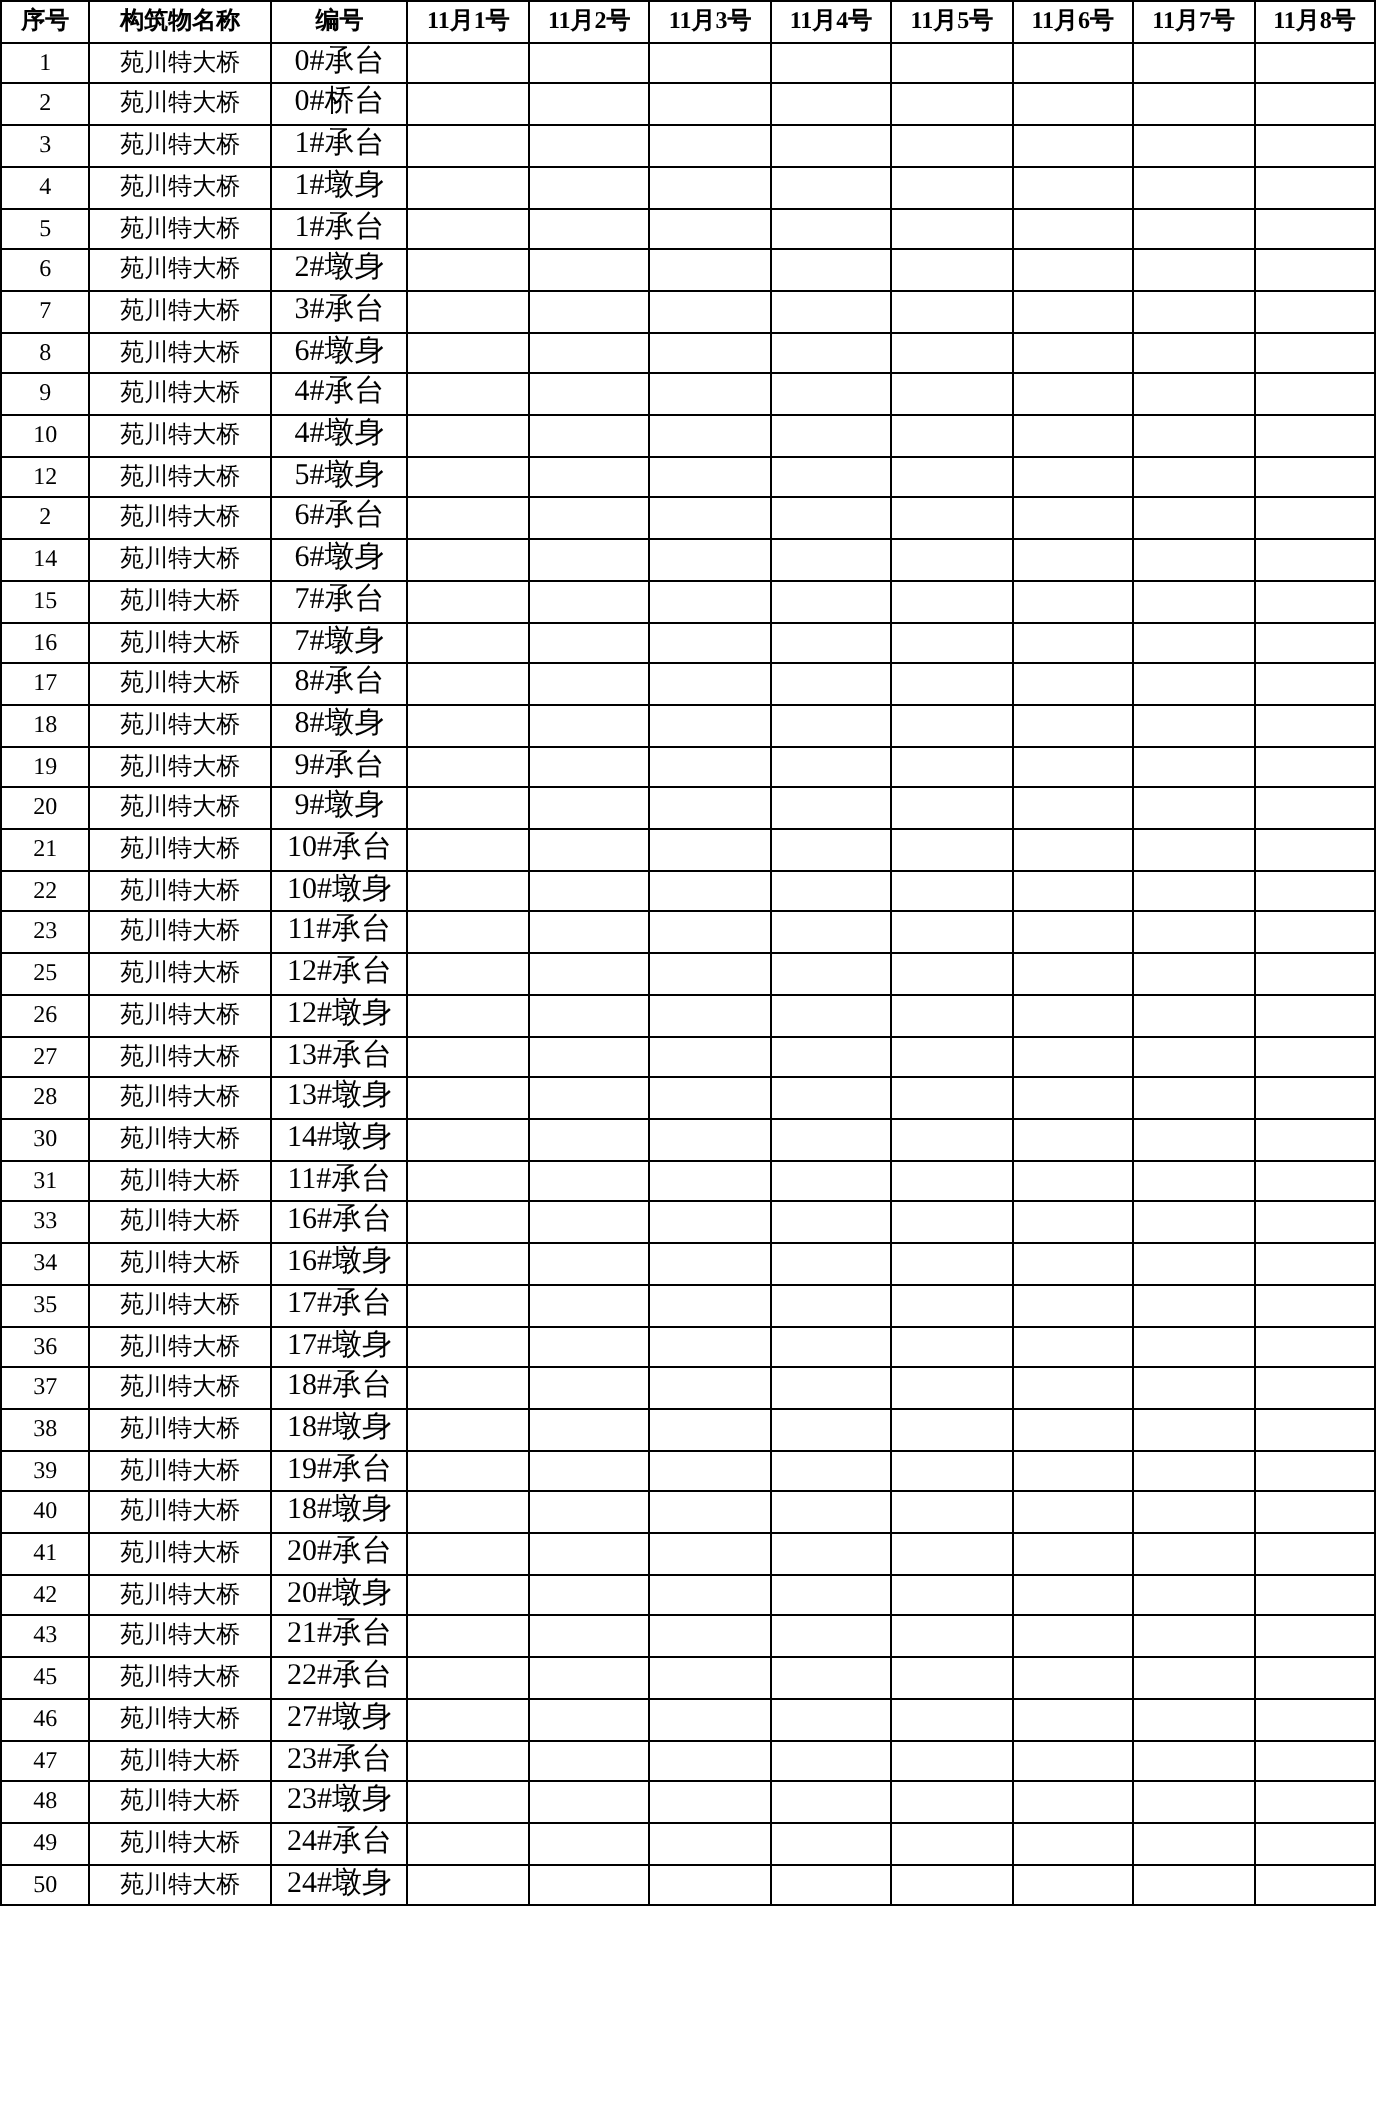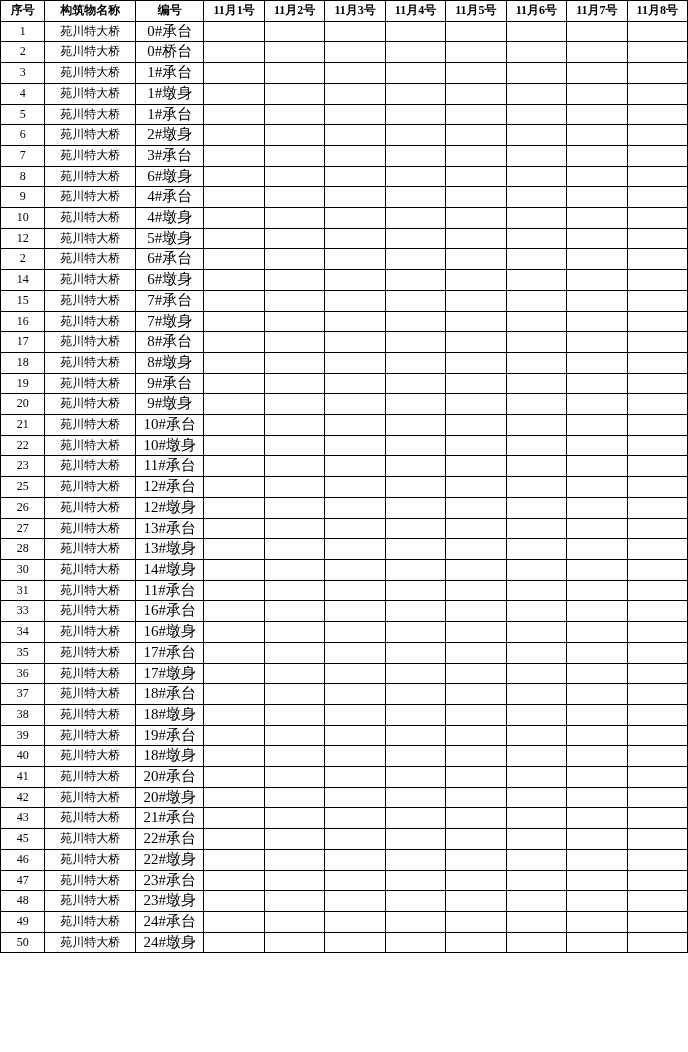--- a/index.html
+++ b/index.html
@@ -599,21 +599,21 @@
           <td class="date-cell"></td>
           <td class="date-cell"></td>
           <td class="date-cell"></td>
           <td class="date-cell"></td>
           <td class="date-cell"></td>
           <td class="date-cell"></td>
         </tr>
         <tr>
           <td class="seq">46</td>
           <td class="name">苑川特大桥</td>
-          <td class="code">22#墩身</td>
+          <td class="code">27#墩身</td>
           <td class="date-cell"></td>
           <td class="date-cell"></td>
           <td class="date-cell"></td>
           <td class="date-cell"></td>
           <td class="date-cell"></td>
           <td class="date-cell"></td>
           <td class="date-cell"></td>
           <td class="date-cell"></td>
         </tr>
         <tr>

